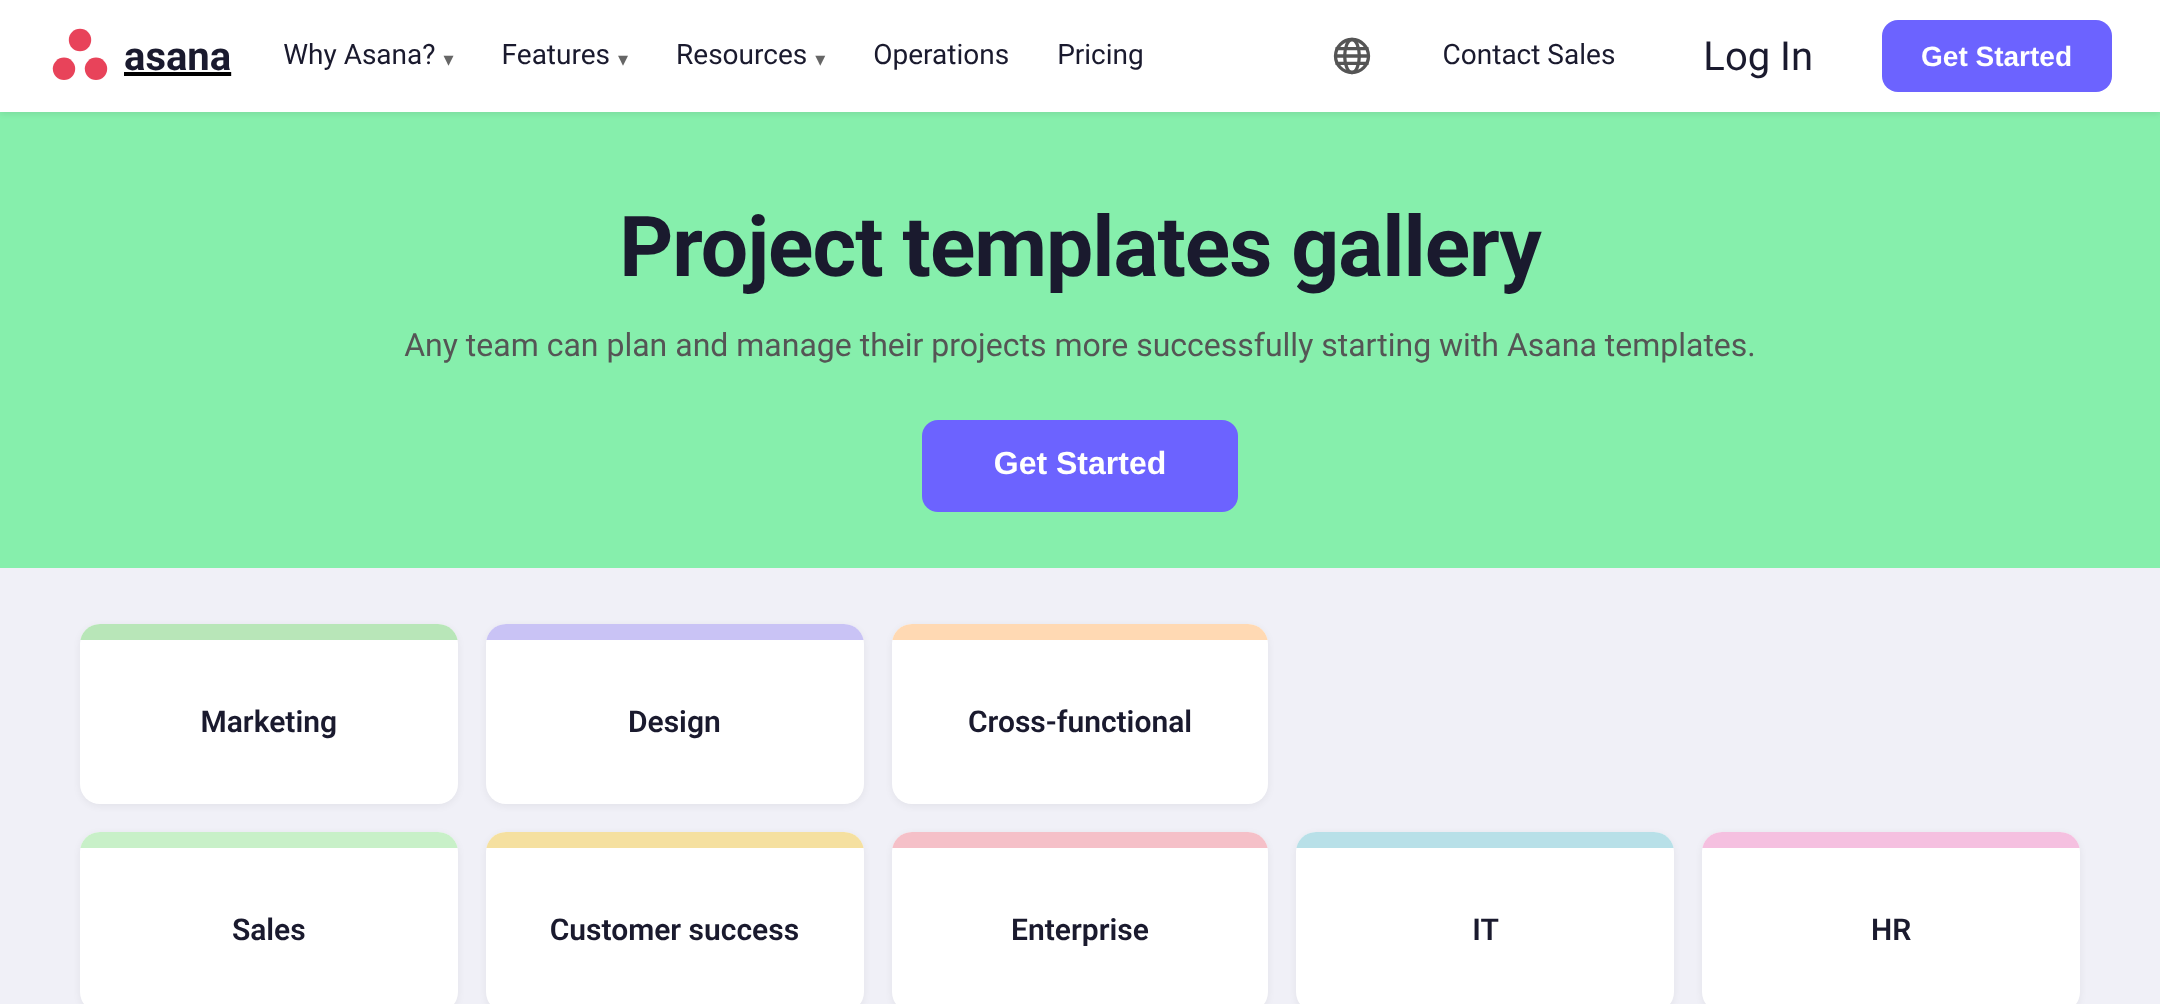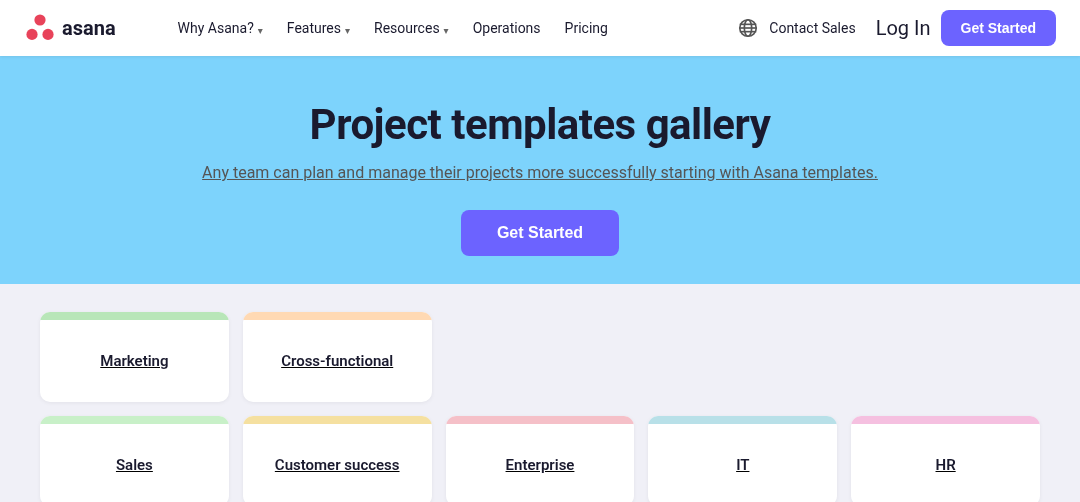--- a/index.html
+++ b/index.html
@@ -19,21 +19,22 @@
       align-items: center;
       padding: 0 24px;
       box-shadow: 0 1px 3px rgba(0,0,0,0.08);
       position: relative;
       z-index: 10;
     }
     .navbar-logo {
       display: flex;
       align-items: center;
       gap: 6px;
-      margin-right: 52px;
+      margin-right: 16px;
+      text-decoration: underline;
     }
     .logo-icon {
       width: 32px;
       height: 32px;
     }
     .navbar-nav {
       display: flex;
       align-items: center;
       gap: 4px;
       flex: 1;
@@ -49,21 +50,21 @@
       border-radius: 6px;
       white-space: nowrap;
     }
     .nav-chevron {
       font-size: 10px;
       color: #666;
     }
     .navbar-right {
       display: flex;
       align-items: center;
-      gap: 0;
+      gap: 24px;
     }
     .globe-icon {
       width: 22px;
       height: 22px;
       cursor: pointer;
       color: #555;
     }
     .btn-contact {
       font-size: 14px;
       color: #1a1a2e;
@@ -82,36 +83,35 @@
       border: none;
       padding: 10px 20px;
       border-radius: 8px;
       font-size: 14px;
       font-weight: 600;
       cursor: pointer;
     }
 
     
     .hero {
-      background: #7dd3fc;
+      background: #86efac;
       text-align: center;
       padding: 44px 20px 28px;
     }
     .hero-title {
       font-size: 42px;
       font-weight: 700;
       color: #1a1a2e;
       margin-bottom: 14px;
       letter-spacing: -0.5px;
     }
     .hero-subtitle {
       font-size: 16px;
       color: #555;
       margin-bottom: 28px;
-      text-decoration: underline;
     }
     .btn-get-started-hero {
       background: #6c63ff;
       color: #fff;
       border: none;
       padding: 14px 36px;
       border-radius: 8px;
       font-size: 16px;
       font-weight: 600;
       cursor: pointer;
@@ -120,21 +120,20 @@
 
     
     .cards-section {
       background: #f0f0f7;
       padding: 28px 40px 20px;
     }
     .cards-grid {
       display: grid;
       grid-template-columns: repeat(5, 1fr);
       gap: 14px;
-      text-decoration: underline;
     }
     .card {
       background: #fff;
       border-radius: 10px;
       display: flex;
       flex-direction: column;
       overflow: hidden;
       cursor: pointer;
       box-shadow: 0 1px 4px rgba(0,0,0,0.06);
       min-height: 90px;
@@ -225,20 +224,26 @@
   <div class="cards-grid">
 
     <div class="card">
       <div class="card-top-bar bar-green"></div>
       <div class="card-body">
         <span class="card-label">Marketing</span>
       </div>
     </div>
 
 
+    <div class="card">
+      <div class="card-top-bar bar-purple"></div>
+      <div class="card-body">
+        <span class="card-label">Design</span>
+      </div>
+    </div>
 
 
     <div class="card">
       <div class="card-top-bar bar-orange"></div>
       <div class="card-body">
         <span class="card-label">Cross-functional</span>
       </div>
     </div>
 
   </div>

